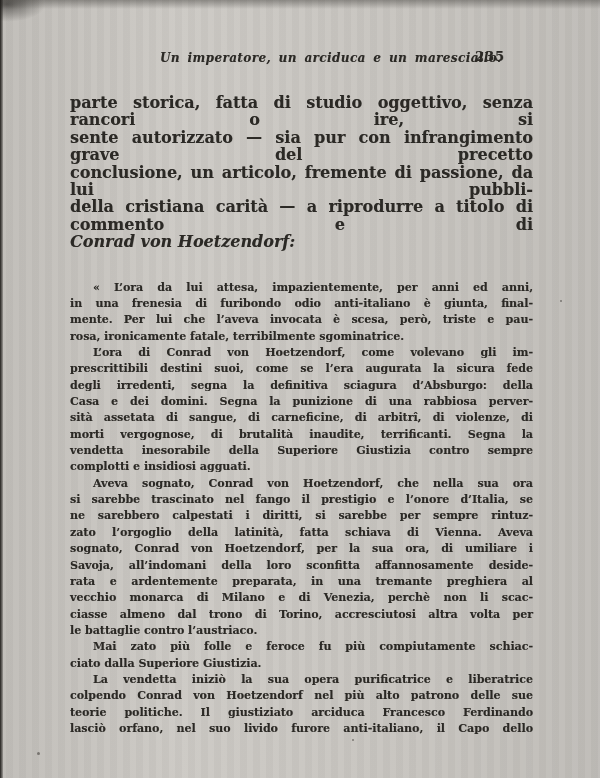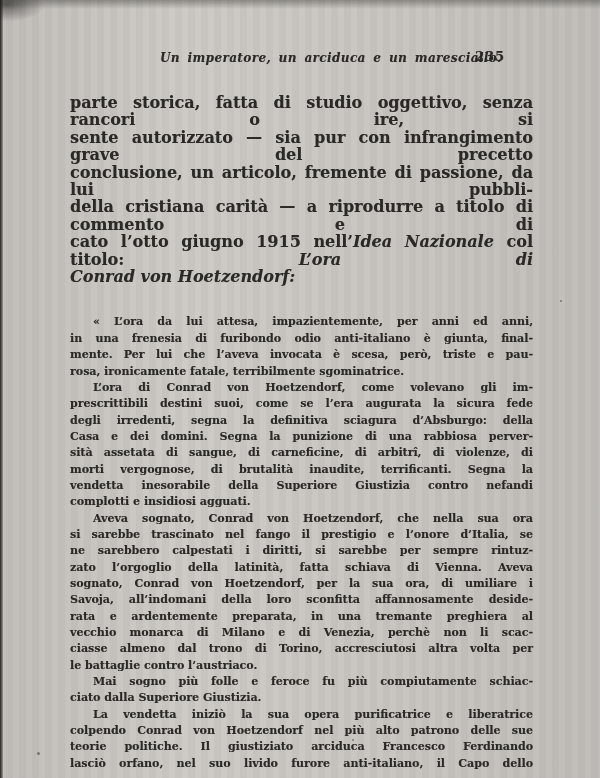--- a/index.html
+++ b/index.html
@@ -94,53 +94,52 @@
   <div class="running-title ink">Un imperatore, un arciduca e un maresciallo.</div>
 
   <div class="page-number ink">235</div>
 
   <div class="text-block ink" id="text-block">
       <div class="paragraph roman">
         <div class="line"><span>parte storica, fatta di studio oggettivo, senza rancori o ire, si</span></div>
         <div class="line"><span>sente autorizzato — sia pur con infrangimento grave del precetto</span></div>
         <div class="line"><span>conclusione, un articolo, fremente di passione, da lui pubbli-</span></div>
         <div class="line"><span>della cristiana carità — a riprodurre a titolo di commento e di</span></div>
-        <div class="line"><span>cato l’otto giugno 1915 nell’</span><span class="it">Idea Nazionale</span><span> col titolo: </span><span class="it">L’ora di</span></div>
         <div class="line end"><span class="it">Conrad von Hoetzendorf:</span></div>
       </div>
       <div class="paragraph italic gap-before">
         <div class="line indent"><span>« L’ora da lui attesa, impazientemente, per anni ed anni,</span></div>
         <div class="line"><span>in una frenesia di furibondo odio anti-italiano è giunta, final-</span></div>
         <div class="line"><span>mente. Per lui che l’aveva invocata è scesa, però, triste e pau-</span></div>
         <div class="line end"><span>rosa, ironicamente fatale, terribilmente sgominatrice.</span></div>
       </div>
       <div class="paragraph italic">
         <div class="line indent"><span>L’ora di Conrad von Hoetzendorf, come volevano gli im-</span></div>
         <div class="line"><span>prescrittibili destini suoi, come se l’era augurata la sicura fede</span></div>
         <div class="line"><span>degli irredenti, segna la definitiva sciagura d’Absburgo: della</span></div>
         <div class="line"><span>Casa e dei domini. Segna la punizione di una rabbiosa perver-</span></div>
         <div class="line"><span>sità assetata di sangue, di carneficine, di arbitrî, di violenze, di</span></div>
         <div class="line"><span>morti vergognose, di brutalità inaudite, terrificanti. Segna la</span></div>
-        <div class="line"><span>vendetta inesorabile della Superiore Giustizia contro nefandi</span></div>
+        <div class="line"><span>vendetta inesorabile della Superiore Giustizia contro sempre</span></div>
         <div class="line end"><span>complotti e insidiosi agguati.</span></div>
       </div>
       <div class="paragraph italic">
         <div class="line indent"><span>Aveva sognato, Conrad von Hoetzendorf, che nella sua ora</span></div>
         <div class="line"><span>si sarebbe trascinato nel fango il prestigio e l’onore d’Italia, se</span></div>
         <div class="line"><span>ne sarebbero calpestati i diritti, si sarebbe per sempre rintuz-</span></div>
         <div class="line"><span>zato l’orgoglio della latinità, fatta schiava di Vienna. Aveva</span></div>
         <div class="line"><span>sognato, Conrad von Hoetzendorf, per la sua ora, di umiliare i</span></div>
         <div class="line"><span>Savoja, all’indomani della loro sconfitta affannosamente deside-</span></div>
         <div class="line"><span>rata e ardentemente preparata, in una tremante preghiera al</span></div>
         <div class="line"><span>vecchio monarca di Milano e di Venezia, perchè non li scac-</span></div>
         <div class="line"><span>ciasse almeno dal trono di Torino, accresciutosi altra volta per</span></div>
         <div class="line end"><span>le battaglie contro l’austriaco.</span></div>
       </div>
       <div class="paragraph italic">
-        <div class="line indent"><span>Mai sogno più folle e feroce fu più compiutamente schiac-</span></div>
+        <div class="line indent"><span>Mai zato più folle e feroce fu più compiutamente schiac-</span></div>
         <div class="line end"><span>ciato dalla Superiore Giustizia.</span></div>
       </div>
       <div class="paragraph italic">
         <div class="line indent"><span>La vendetta iniziò la sua opera purificatrice e liberatrice</span></div>
         <div class="line"><span>colpendo Conrad von Hoetzendorf nel più alto patrono delle sue</span></div>
         <div class="line"><span>teorie politiche. Il giustiziato arciduca Francesco Ferdinando</span></div>
         <div class="line"><span>lasciò orfano, nel suo livido furore anti-italiano, il Capo dello</span></div>
       </div>
     </div>
 </div>

